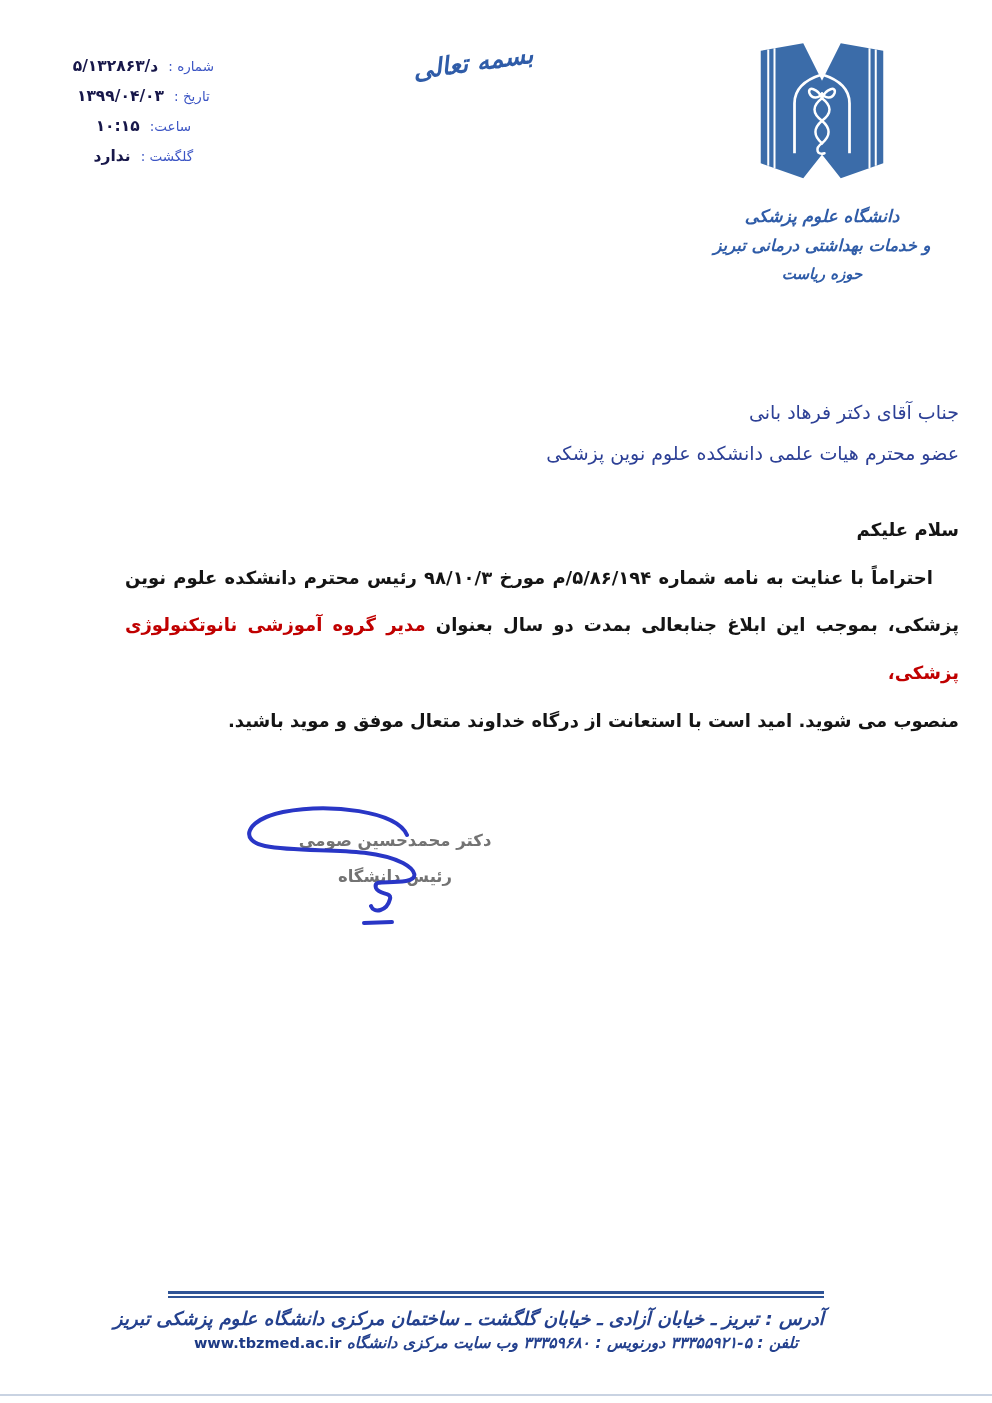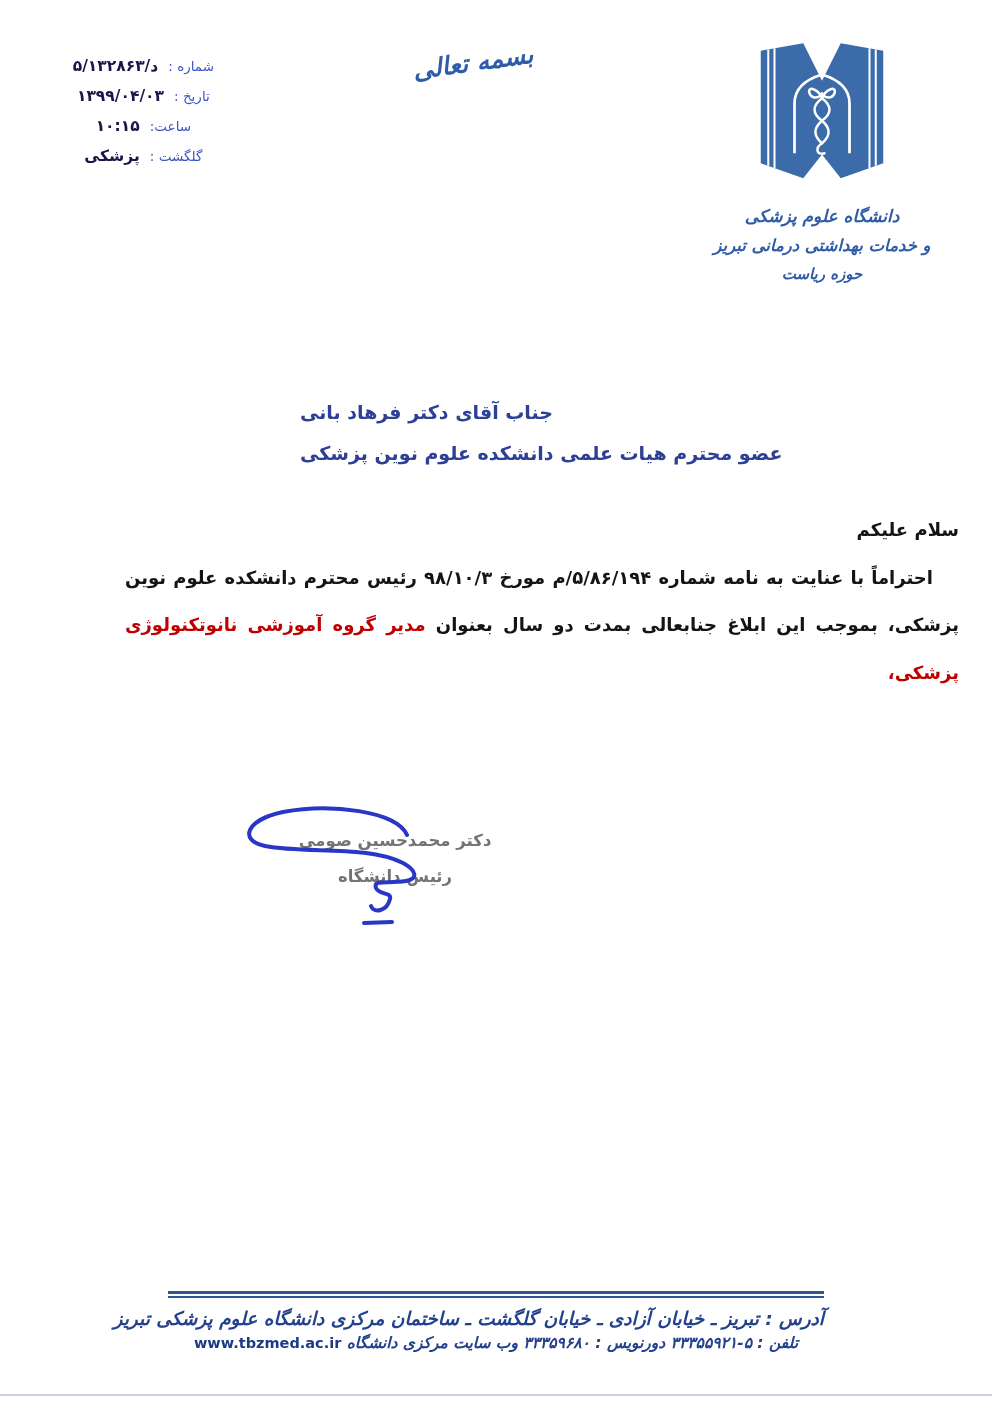--- a/index.html
+++ b/index.html
@@ -30,22 +30,22 @@
     text-align:center; direction:rtl;
   }
   .logo-block svg { display:block; margin:0 auto; }
   .logo-line { color:#2f5ca8; font-style:italic; line-height:1.75; white-space:nowrap; }
   .logo-line1 { font-size:17px; font-weight:bold; margin-top:16px; }
   .logo-line2 { font-size:16.5px; font-weight:bold; }
   .logo-line3 { font-size:15px; font-weight:bold; }
   
   .addressee {
     position:absolute; top:392px; right:33px; left:300px;
-    direction:rtl; text-align:left;
-    color:#2d4096; font-size:19px; font-weight:bold; line-height:2.15;
+    direction:rtl; text-align:right;
+    color:#2d4096; font-size:19px; font-weight:normal; line-height:2.15;
     white-space:nowrap;
   }
   
   .letter-body {
     position:absolute; top:506px; right:33px; left:125px;
     direction:rtl; color:#141414; font-size:18px; font-weight:bold;
     line-height:2.65;
   }
   .salutation { text-align:right; }
   .body-line-just { text-align:justify; text-align-last:justify; }
@@ -93,21 +93,21 @@
   <div class="meta-row">
     <span class="meta-label">تاریخ :</span>
     <span class="meta-value" dir="ltr">۱۳۹۹/۰۴/۰۳</span>
   </div>
   <div class="meta-row">
     <span class="meta-label">ساعت:</span>
     <span class="meta-value" dir="ltr">۱۰:۱۵</span>
   </div>
   <div class="meta-row">
     <span class="meta-label">گلگشت :</span>
-    <span class="meta-value">پزشکی</span>
+    <span class="meta-value">ندارد</span>
   </div>
 </div>
 
 <div class="bismillah">بسمه تعالی</div>
 
 <div class="logo-block">
   <svg width="150" height="153" viewBox="0 0 120 122" aria-hidden="true">
     <path d="M11,14 L45,8 L60,38 L75,8 L109,14 L109,104 L75,116 L60,97 L45,116 L11,104 Z" fill="#3b6ca9"></path>
     <path d="M17,13 L17,106 M22,12 L22,108 M98,12 L98,108 M103,13 L103,106" stroke="#ffffff" stroke-width="1.6" fill="none"></path>
     <path d="M38,96 L38,56 C38,44 47,37 60,33 C73,37 82,44 82,56 L82,96" stroke="#ffffff" stroke-width="2.2" fill="none"></path>
@@ -122,20 +122,21 @@
 
 <div class="addressee">
   <div>جناب آقای دکتر فرهاد بانی</div>
   <div>عضو محترم هیات علمی دانشکده علوم نوین پزشکی</div>
 </div>
 
 <div class="letter-body">
   <div class="salutation">سلام علیکم</div>
   <div class="body-line-just body-line-first">احتراماً با عنایت به نامه شماره ۵/۸۶/۱۹۴/م مورخ ۹۸/۱۰/۳ رئیس محترم دانشکده علوم نوین</div>
   <div class="body-line-just"><span>پزشکی، بموجب این ابلاغ جنابعالی بمدت دو سال بعنوان </span><span class="highlight">مدیر گروه آموزشی نانوتکنولوژی پزشکی،</span></div>
+  <div class="body-line-end">منصوب می شوید. امید است با استعانت از درگاه خداوند متعال موفق و موید باشید.</div>
 </div>
 
 <div class="sig-block">
   <div class="sig-text">
     <div>دکتر محمدحسین صومی</div>
     <div>رئیس دانشگاه</div>
   </div>
   <svg class="sig-svg" width="270" height="160" viewBox="0 0 270 160" aria-hidden="true">
     <path d="M172,42 C162,18 95,10 48,19 C10,27 4,48 30,53 C72,61 132,52 168,70 C181,77 184,86 171,88 C152,91 138,86 141,95 C144,102 157,99 155,106 C152,118 139,121 136,113" stroke="#2936c6" stroke-width="4" fill="none" stroke-linecap="round"></path>
     <path d="M129,130 L157,129" stroke="#2936c6" stroke-width="4" fill="none" stroke-linecap="round"></path>

